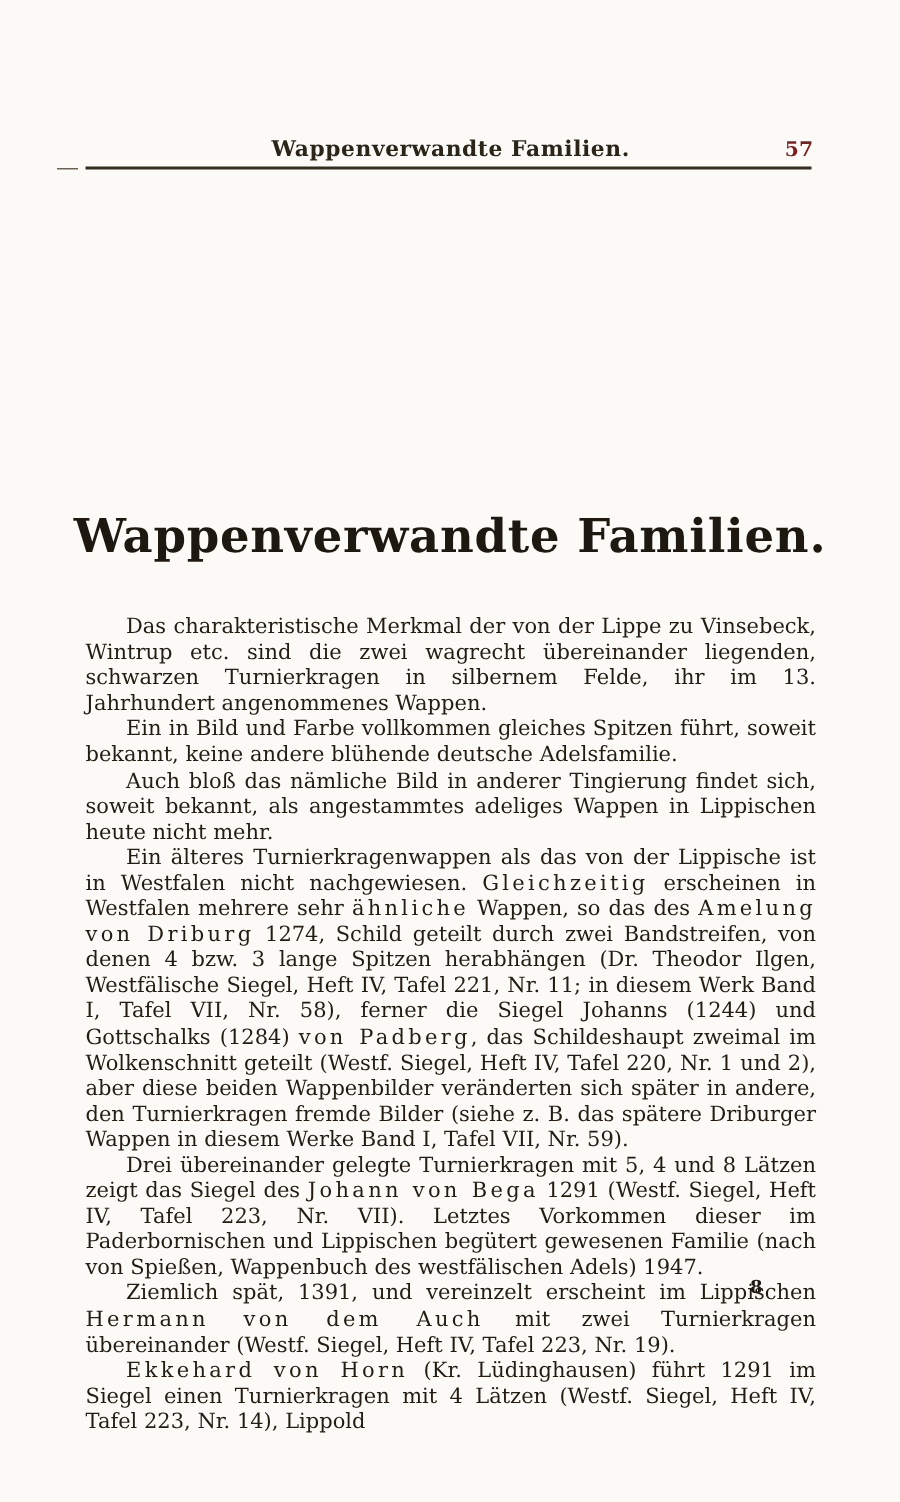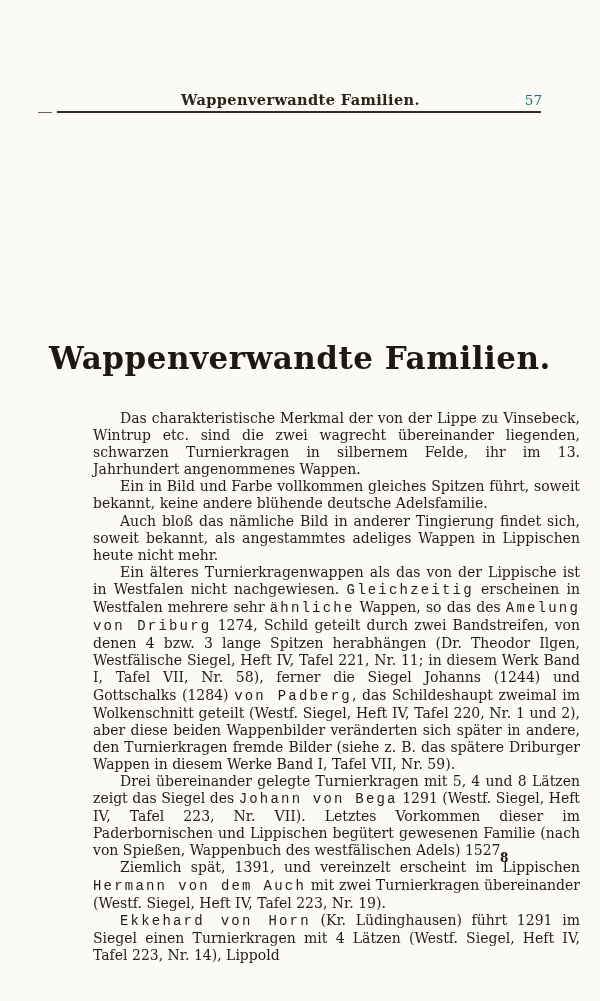--- a/index.html
+++ b/index.html
@@ -14,45 +14,44 @@
   .running-header {
     position:absolute; top:91px; left:57px; width:487px; height:18px;
   }
   .rh-title {
     position:absolute; left:0; right:0; top:0;
     text-align:center; font-size:14.5px; font-weight:bold; letter-spacing:0.4px;
     color:#2a2419;
   }
   .rh-page {
     position:absolute; right:2px; top:1px;
-    font-size:13.5px; font-weight:normal; color:#0f766e;
+    font-size:13.5px; font-weight:bold; color:#7f1d1d;
   }
   .header-rule {
     position:absolute; top:111px; left:57px; width:484px; height:2px;
     background:#332c20;
   }
   .header-rule-artifact {
     position:absolute; top:112px; left:38px; width:14px; height:1px;
     background:#6b6456;
   }
   .chapter-title {
     position:absolute; top:340px; left:0; width:600px; margin:0;
     text-align:center;
     font-size:31px; font-weight:bold; letter-spacing:0.5px;
     color:#1e1910;
   }
   .body-text {
     position:absolute; top:410px; left:57px; width:487px;
     font-size:14px; line-height:17.1px;
     text-align:justify;
     color:#221c12;
-    margin-left:36px;
   }
   .body-text p { margin:0; text-indent:27px; }
-  .sp { letter-spacing:2.2px;font-family:Liberation Mono, monospace; }
+  .sp { letter-spacing:2.2px; }
   .signature-mark {
     position:absolute; left:500px; top:851px;
     font-size:12px; font-weight:bold; color:#1e1910;
   }
 </style>
 </head>
 <body>
 
 <div class="page">
 
@@ -64,20 +63,20 @@
   <div class="header-rule-artifact"></div>
   <div class="header-rule"></div>
 
   <h1 class="chapter-title">Wappenverwandte Familien.</h1>
 
   <div class="body-text">
       <p><span>Das charakteristische Merkmal der von der Lippe zu Vinsebeck, Wintrup etc. sind die zwei wagrecht übereinander liegenden, schwarzen Turnierkragen in silbernem Felde, ihr im 13. Jahrhundert angenommenes Wappen.</span></p>
       <p><span>Ein in Bild und Farbe vollkommen gleiches Spitzen führt, soweit bekannt, keine andere blühende deutsche Adelsfamilie.</span></p>
       <p><span>Auch bloß das nämliche Bild in anderer Tingierung findet sich, soweit bekannt, als angestammtes adeliges Wappen in Lippischen heute nicht mehr.</span></p>
       <p><span>Ein älteres Turnierkragenwappen als das von der Lippische ist in Westfalen nicht nachgewiesen.  </span><span class="sp">Gleichzeitig</span><span> erscheinen in Westfalen mehrere sehr </span><span class="sp">ähnliche</span><span> Wappen, so das des </span><span class="sp">Amelung von Driburg</span><span> 1274, Schild geteilt durch zwei Bandstreifen, von denen 4 bzw. 3 lange Spitzen herabhängen (Dr. Theodor Ilgen, Westfälische Siegel, Heft IV, Tafel 221, Nr. 11; in diesem Werk Band I, Tafel VII, Nr. 58), ferner die Siegel Johanns (1244) und Gottschalks (1284) </span><span class="sp">von Padberg</span><span>, das Schildeshaupt zweimal im Wolkenschnitt geteilt (Westf. Siegel, Heft IV, Tafel 220, Nr. 1 und 2), aber diese beiden Wappenbilder veränderten sich später in andere, den Turnierkragen fremde Bilder (siehe z. B. das spätere Driburger Wappen in diesem Werke Band I, Tafel VII, Nr. 59).</span></p>
-      <p><span>Drei übereinander gelegte Turnierkragen mit 5, 4 und 8 Lätzen zeigt das Siegel des </span><span class="sp">Johann von Bega</span><span> 1291 (Westf. Siegel, Heft IV, Tafel 223, Nr. VII).  Letztes Vorkommen dieser im Paderbornischen und Lippischen begütert gewesenen Familie (nach von Spießen, Wappenbuch des westfälischen Adels) 1527.</span></p>
+      <p><span>Drei übereinander gelegte Turnierkragen mit 5, 4 und 8 Lätzen zeigt das Siegel des </span><span class="sp">Johann von Bega</span><span> 1291 (Westf. Siegel, Heft IV, Tafel 223, Nr. VII).  Letztes Vorkommen dieser im Paderbornischen und Lippischen begütert gewesenen Familie (nach von Spießen, Wappenbuch des westfälischen Adels) 1947.</span></p>
       <p><span>Ziemlich spät, 1391, und vereinzelt erscheint im Lippischen </span><span class="sp">Hermann von dem Auch</span><span> mit zwei Turnierkragen übereinander (Westf. Siegel, Heft IV, Tafel 223, Nr. 19).</span></p>
       <p><span class="sp">Ekkehard von Horn</span><span> (Kr. Lüdinghausen) führt 1291 im Siegel einen Turnierkragen mit 4 Lätzen (Westf. Siegel, Heft IV, Tafel 223, Nr. 14), Lippold</span></p>
     </div>
 
   <div class="signature-mark">8</div>
 
 </div>
 
 </body></html>

